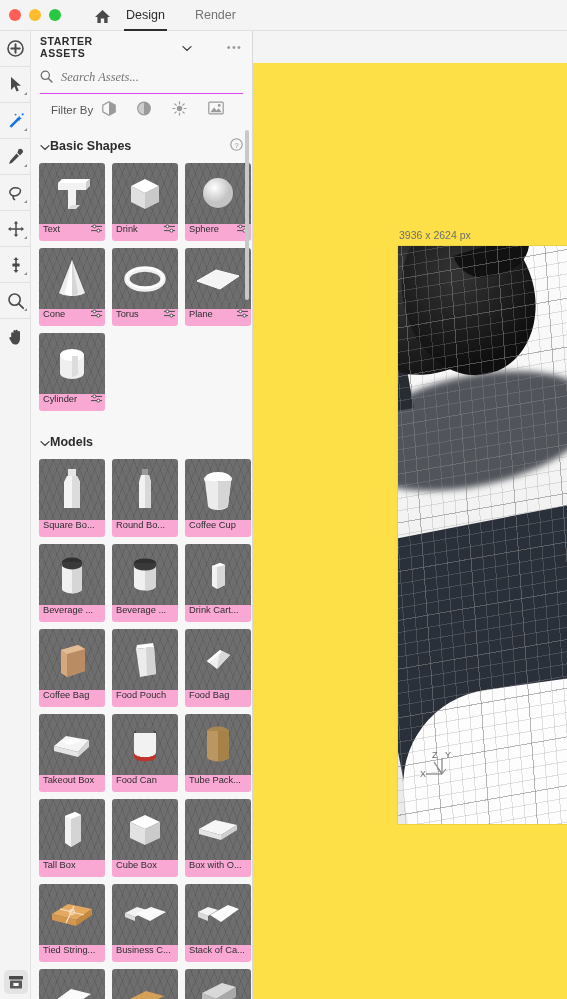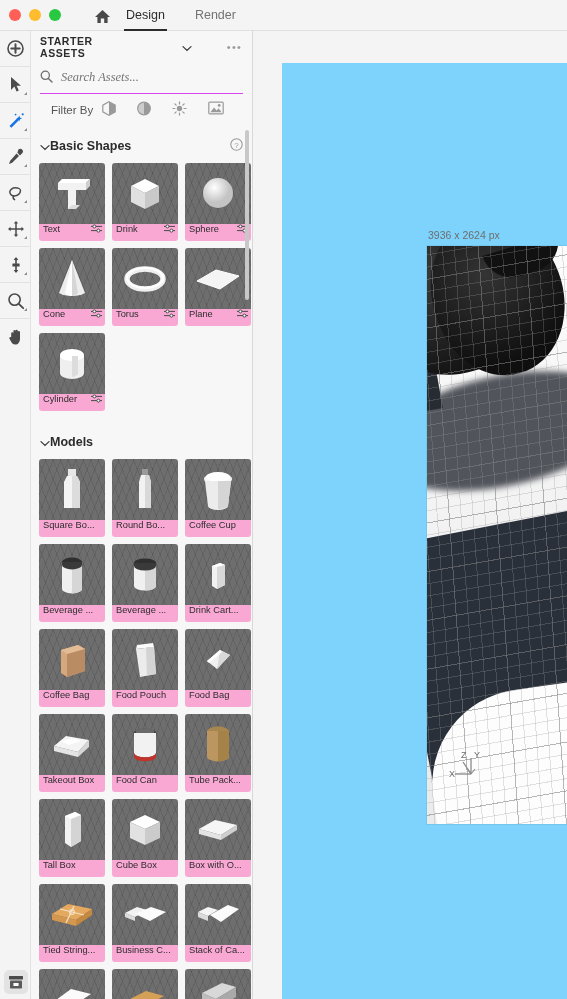--- a/index.html
+++ b/index.html
@@ -112,21 +112,21 @@
   .shape { position: absolute; left: 50%; top: 50%; transform: translate(-50%,-50%); }
 
   .panel-scrollbar {
     position: absolute; right: 3px; top: 99px; width: 4px; height: 170px;
     background: #c8c8c8; border-radius: 2px;
   }
 
   
   .canvas-top { position: absolute; left: 253px; top: 31px; right: 0; height: 32px; background: #f4f4f4; }
   .canvas {
-    position: absolute; left: 253px; top: 63px; right: 0; bottom: 0; background: #7dd3fc; margin-left: 29px;
+    position: absolute; left: 253px; top: 63px; right: 0; bottom: 0; background: #fde047;
   }
   .dims {
     position: absolute; left: 146px; top: 166px;
     font-size: 10.5px; color: #6e6e6e;
   }
   .photo {
     position: absolute; left: 145px; top: 183px; width: 314px; height: 578px;
     background: #f2f2f2; overflow: hidden;
     box-shadow: 0 0 0 1px rgba(0,0,0,.06);
   }

